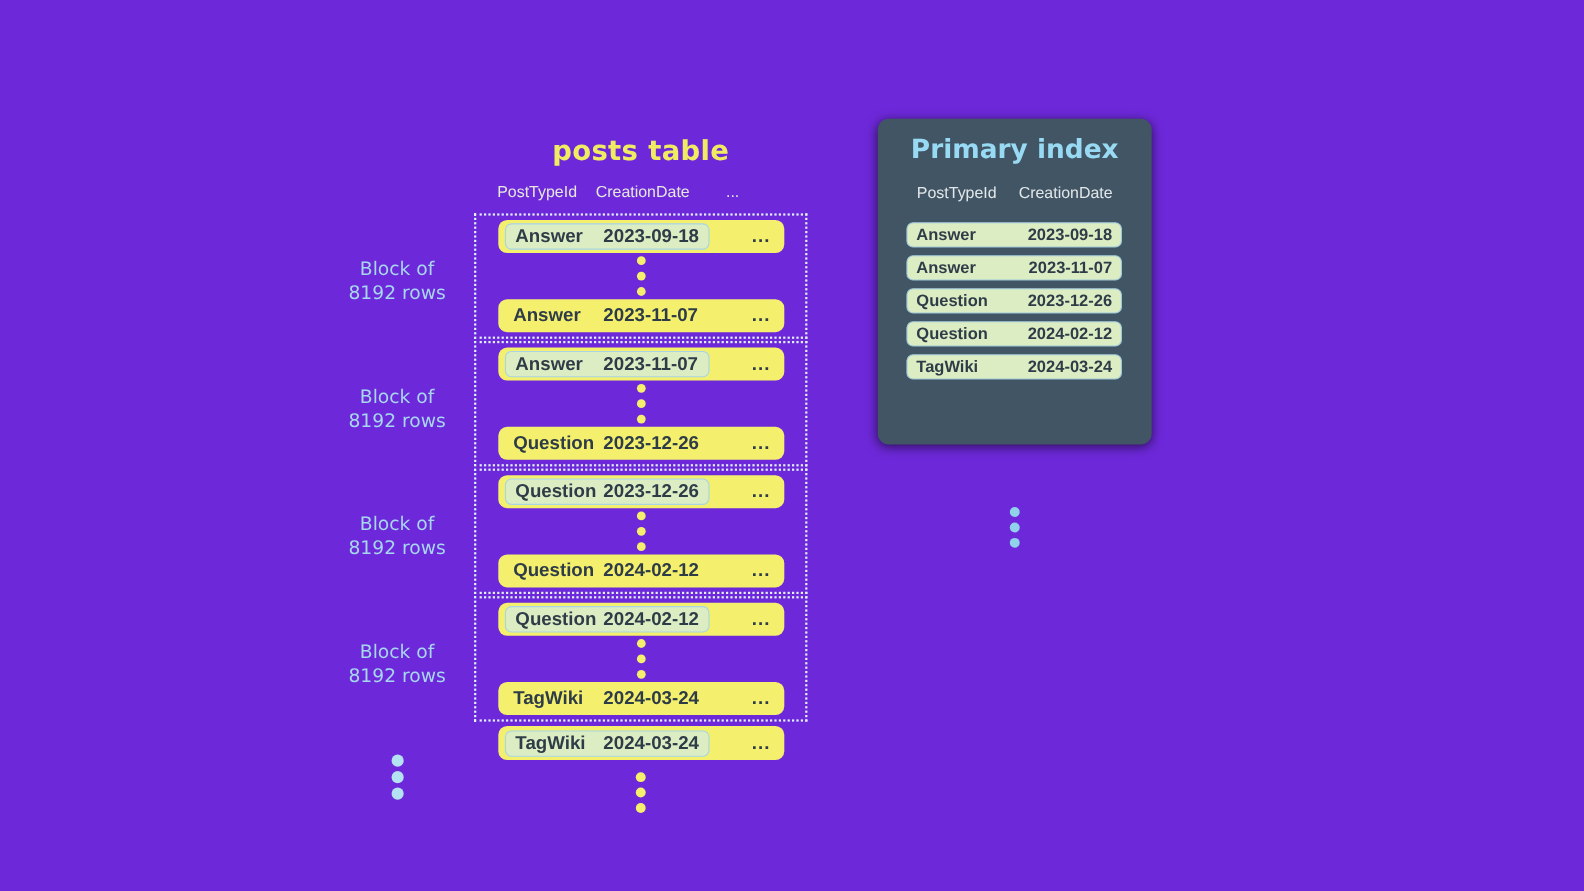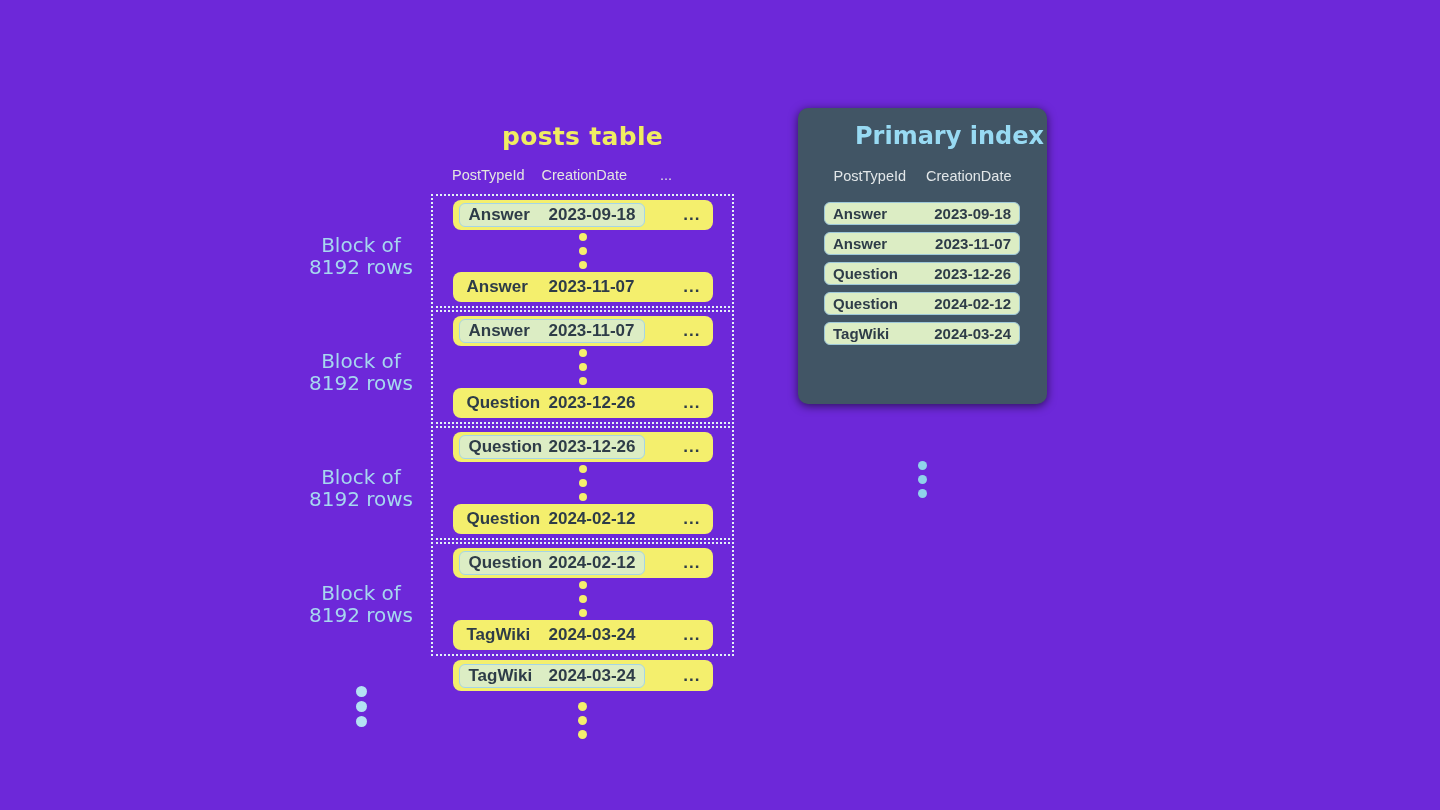--- a/index.html
+++ b/index.html
@@ -101,21 +101,21 @@
   .below-blocks .vdots { margin-top: 8px; }
   .below-blocks .vdots .dot { width: 9px; height: 9px; margin: 2.5px 0; }
 
   
   .block-label {
     position: absolute;
     left: 300px;
     width: 122px;
     text-align: center;
     color: #a6d7ef;
-    font-size: 20px;
+    font-size: 17px;
     font-weight: 500;
     line-height: 22px;
   }
   .left-dots {
     position: absolute;
     left: 300px; top: 684px;
     width: 122px;
     display: flex;
     flex-direction: column;
     align-items: center;
@@ -136,21 +136,20 @@
     border-radius: 10px;
     box-shadow: 0 2px 10px rgba(0,0,0,0.6);
   }
   .panel-title {
     position: absolute;
     left: 0; top: 14px; width: 100%;
     text-align: center;
     color: #98daf3;
     font-size: 24px;
     font-weight: 600;
-    padding-left: 27px;
   }
   .panel-header {
     position: absolute;
     left: 0; top: 60px; width: 100%;
     display: flex;
     justify-content: center;
     gap: 20px;
     color: #e2e7e9;
     font-size: 14.5px;
   }

